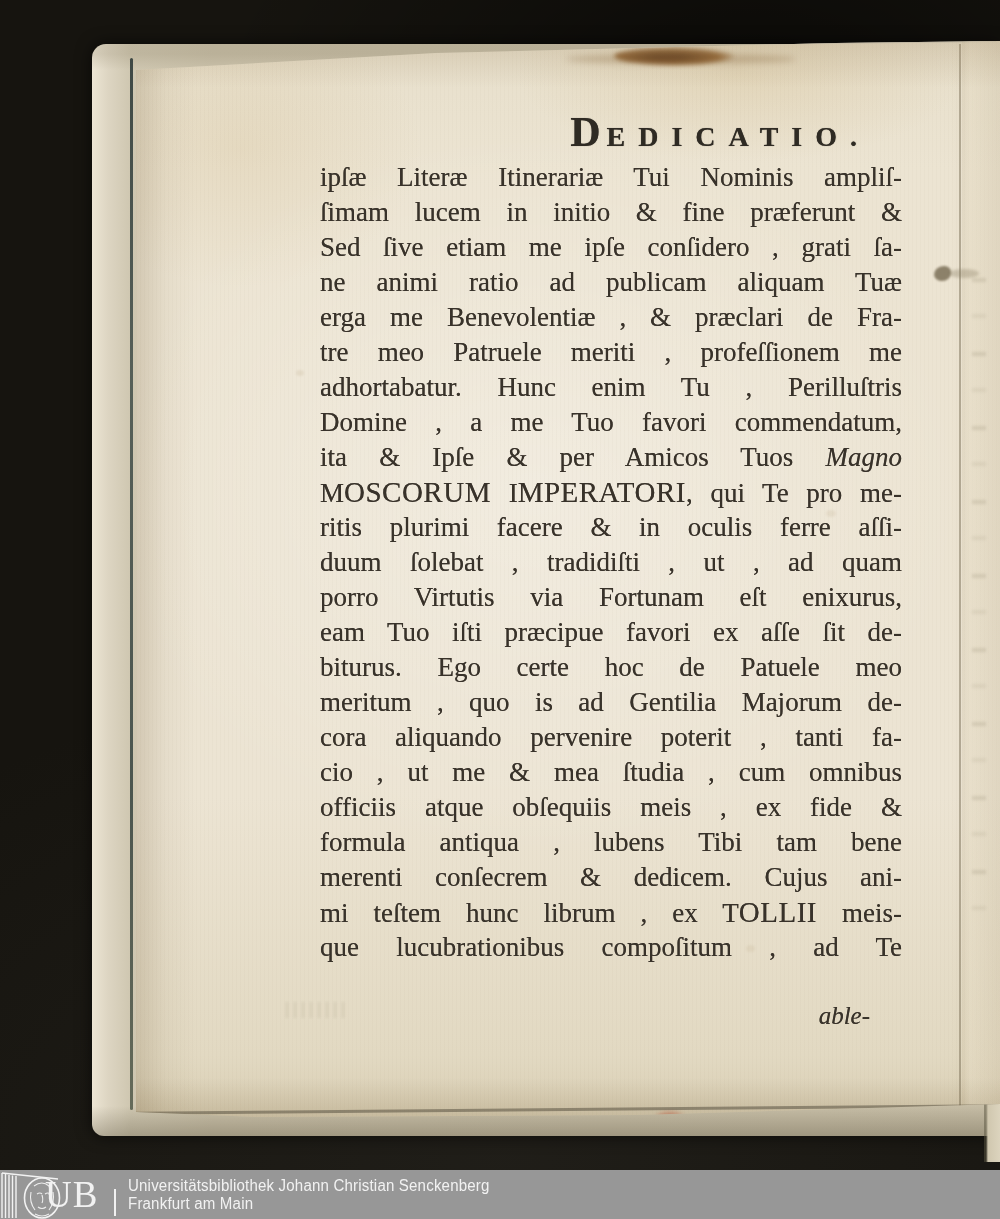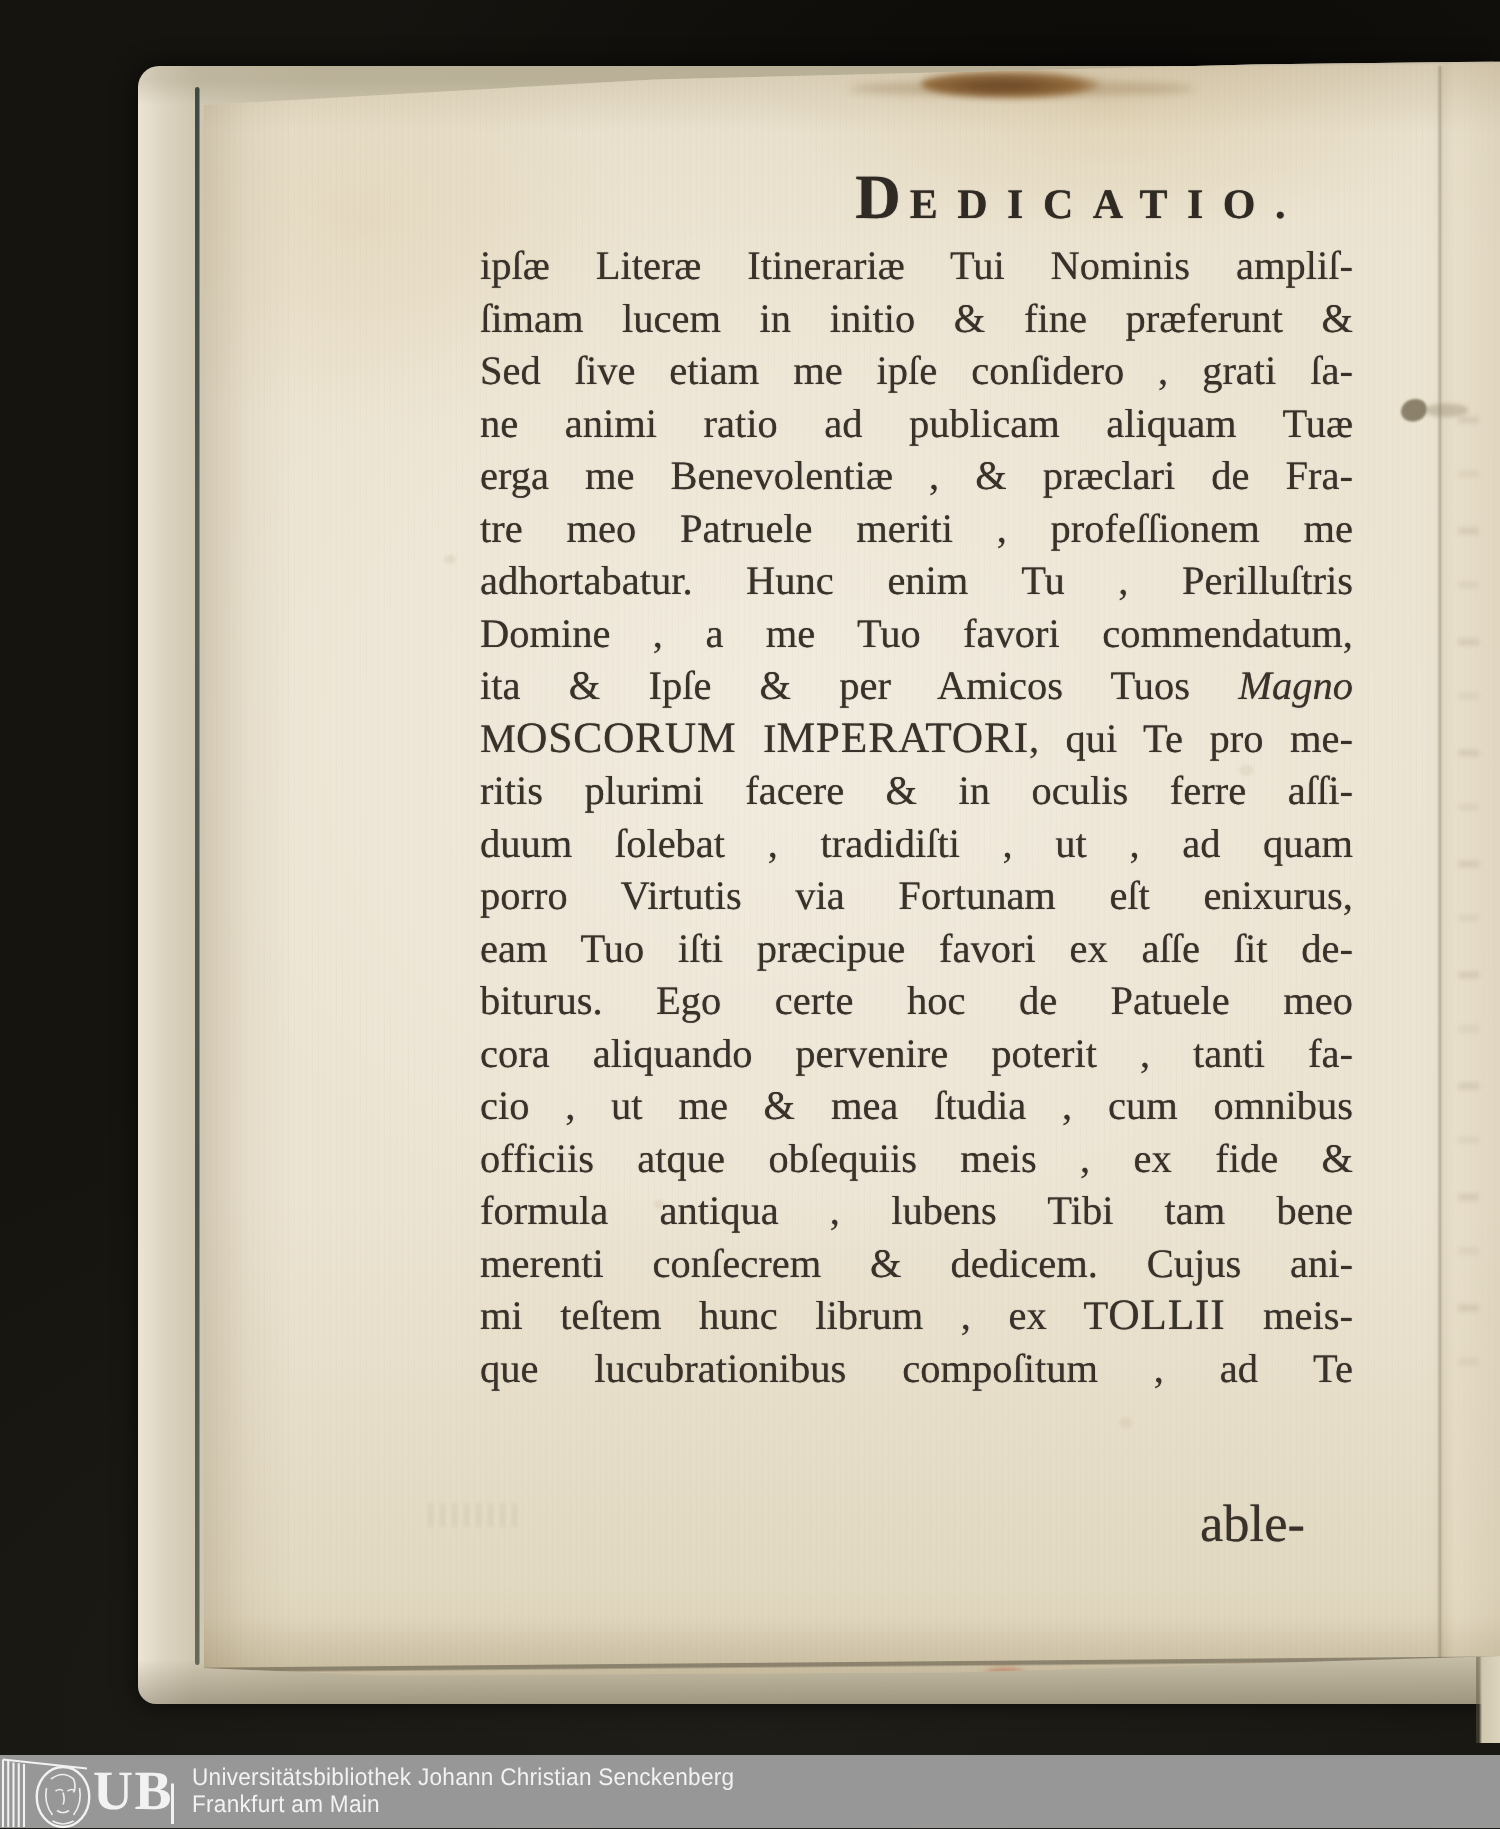--- a/index.html
+++ b/index.html
@@ -65,28 +65,28 @@
   .title{position:absolute;left:0;top:68px;width:100%;text-align:right;white-space:nowrap;
          color:#2f2b24;text-shadow:0 0 .7px rgba(47,43,36,.8);}
   .title .big{font-size:42px;font-weight:bold;letter-spacing:6px;}
   .title .rest{font-size:28px;font-weight:bold;letter-spacing:13px;}
   .lines{position:absolute;left:0;top:120px;width:100%;margin-left:32px;}
   .tline{height:35px;line-height:35px;font-size:27px;white-space:normal;
          text-align:justify;text-align-last:justify;
          text-shadow:0 0 .6px rgba(56,50,42,.75);}
   .tline .i{font-style:italic;}
   .tline .sc{font-size:29px;letter-spacing:.5px;}
-  .catchword{position:absolute;right:0;top:958px;font-size:35px;line-height:35px;
-         text-shadow:0 0 .6px rgba(56,50,42,.75);}
+  .catchword{position:absolute;right:0;top:958px;font-size:25px;line-height:35px;
+         text-shadow:0 0 .6px rgba(56,50,42,.75);font-style:italic;}
   
   .footer{position:absolute;left:0;top:1170px;width:1000px;height:49px;background:var(--footer_bar,#979797);
           font-family:"Liberation Sans","DejaVu Sans",sans-serif;color:var(--footer_text,#f2f2f2);}
   .logo-svg{position:absolute;left:0;top:0;}
-  .ub{position:absolute;left:62px;top:4px;font-family:"Liberation Serif","DejaVu Serif",serif;
-      font-weight:bold;font-size:37px;line-height:41px;letter-spacing:1px;}
+  .ub{position:absolute;left:45px;top:4px;font-family:"Liberation Serif","DejaVu Serif",serif;
+      font-weight:normal;font-size:37px;line-height:41px;letter-spacing:1px;}
   .fdivider{position:absolute;left:114px;top:19px;width:2px;height:27px;background:rgba(245,245,245,.95);}
   .ftext{position:absolute;left:128px;top:7px;font-size:16px;line-height:17.5px;
          transform:scaleX(.94);transform-origin:left center;letter-spacing:.2px;}
 </style>
 </head>
 <body>
 
 <div class="stage">
 
   <div class="cover"></div>
@@ -123,20 +123,21 @@
           <div class="tline"><span>tre meo Patruele meriti , profeſſionem me</span></div>
           <div class="tline"><span>adhortabatur. Hunc enim Tu , Perilluſtris</span></div>
           <div class="tline"><span>Domine , a me Tuo favori commendatum,</span></div>
           <div class="tline"><span>ita &amp; Ipſe &amp; per Amicos Tuos </span><span class="i">Magno</span></div>
           <div class="tline"><span>M</span><span class="sc">OSCORUM</span><span> I</span><span class="sc">MPERATORI</span><span>, qui Te pro me-</span></div>
           <div class="tline"><span>ritis plurimi facere &amp; in oculis ferre aſſi-</span></div>
           <div class="tline"><span>duum ſolebat , tradidiſti , ut , ad quam</span></div>
           <div class="tline"><span>porro Virtutis via Fortunam eſt enixurus,</span></div>
           <div class="tline"><span>eam Tuo iſti præcipue favori ex aſſe ſit de-</span></div>
           <div class="tline"><span>biturus. Ego certe hoc de Patuele meo</span></div>
+          <div class="tline"><span>meritum , quo is ad Gentilia Majorum de-</span></div>
           <div class="tline"><span>cora aliquando pervenire poterit , tanti fa-</span></div>
           <div class="tline"><span>cio , ut me &amp; mea ſtudia , cum omnibus</span></div>
           <div class="tline"><span>officiis atque obſequiis meis , ex fide &amp;</span></div>
           <div class="tline"><span>formula antiqua , lubens Tibi tam bene</span></div>
           <div class="tline"><span>merenti conſecrem &amp; dedicem. Cujus ani-</span></div>
           <div class="tline"><span>mi teſtem hunc librum , ex T</span><span class="sc">OLLII</span><span> meis-</span></div>
           <div class="tline"><span>que lucubrationibus compoſitum , ad Te</span></div>
         </div>
       <div class="catchword">able-</div>
     </div>

